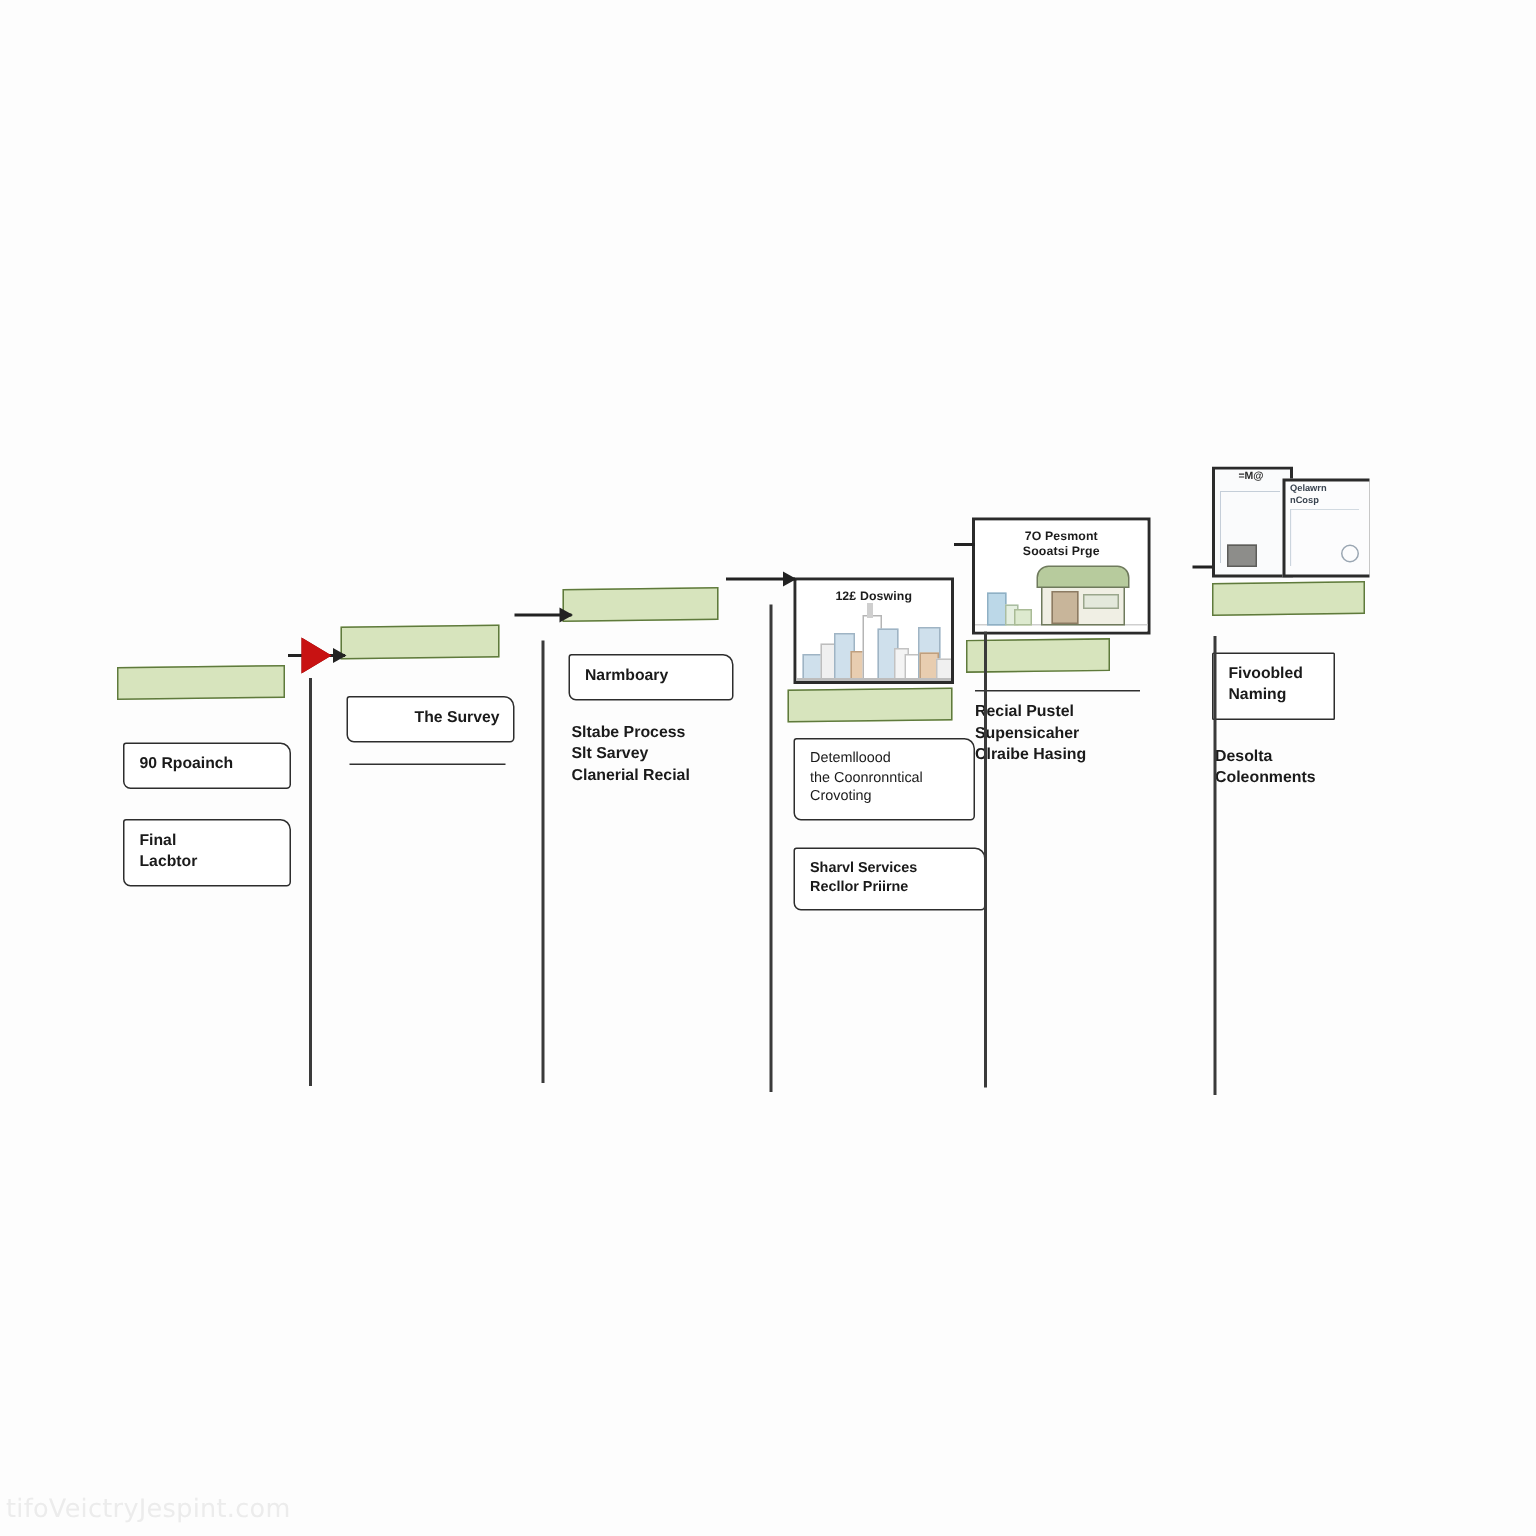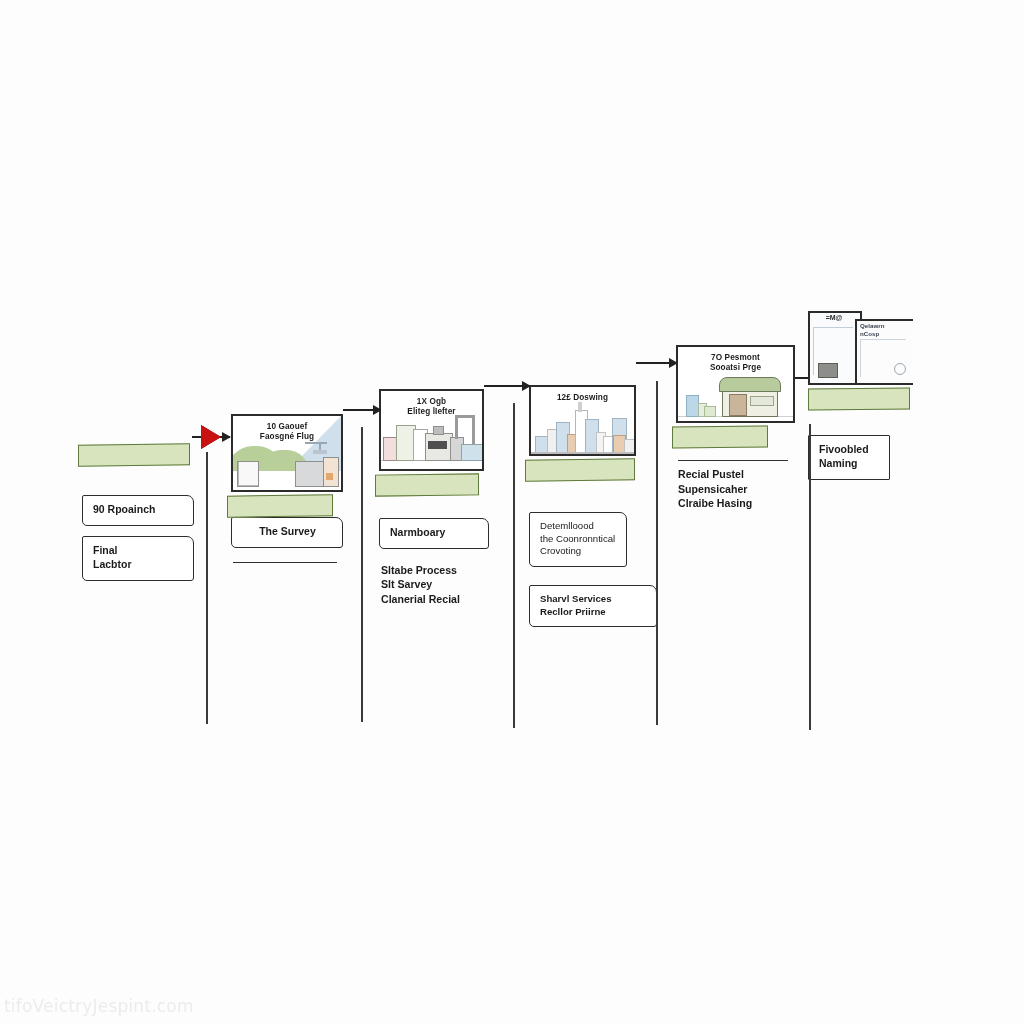--- a/index.html
+++ b/index.html
@@ -109,75 +109,32 @@
 </style>
 </head>
 <body>
 
 <div id="canvas">
 
   <div class="stage" style="left:82px;top:441px;">
     <div class="plinth"></div>
 
     <div class="lbox b" style="margin-top:29px;width:112px;">90 Rpoainch</div>
-    <div class="lbox b" style="margin-top:10px;width:112px;">Final
+    <div class="lbox b" style="margin-top:20px;width:112px;">Final
 Lacbtor</div>
   </div>
 
   <div class="stage" style="left:231px;top:414px;">
-    <div class="thumb" style="width:112px;height:78px;">
-      <div class="art">
-        <div class="sky" style="background:#ffffff;"></div>
-
-        <div class="bld" style="right:0;top:0;width:0;height:0;border-bottom:78px solid #cfe0ec;border-left:76px solid transparent;"></div>
-
-        <div class="bld" style="left:-6px;bottom:18px;width:56px;height:26px;background:#b9cf9a;border-radius:28px 28px 0 0;"></div>
-        <div class="bld" style="left:26px;bottom:18px;width:50px;height:22px;background:#b9cf9a;border-radius:25px 25px 0 0;"></div>
-        <div class="ground" style="height:19px;background:#ffffff;"></div>
-
-        <div class="bld" style="left:4px;bottom:3px;width:20px;height:24px;background:#f8f8f8;border:1.1px solid #8f8f8f;box-shadow:inset 10px 0 0 -9px #b9b9b9, inset 0 -12px 0 -11px #b9b9b9;"></div>
-
-        <div class="bld" style="left:62px;bottom:3px;width:28px;height:24px;background:#d7d9db;border:1.1px solid #8f8f8f;"></div>
-        <div class="bld" style="left:90px;bottom:3px;width:14px;height:28px;background:#f2e3d2;border:1.1px solid #8f8f8f;"></div>
-        <div class="bld" style="left:93px;bottom:10px;width:7px;height:7px;background:#e2a86b;"></div>
-
-        <div class="bld" style="right:14px;top:26px;width:22px;height:2px;background:#9aa6b2;"></div>
-        <div class="bld" style="right:20px;top:26px;width:2px;height:9px;background:#9aa6b2;"></div>
-        <div class="bld" style="right:14px;top:34px;width:14px;height:4px;background:#b9c4cf;"></div>
-      </div>
-      <div class="thumb-cap">10 Gaouef
-Faosgné Flug</div>
-    </div>
     <div class="plinth" style="width:106px;"></div>
 
-    <div class="lbox b" style="width:112px;text-align:center;">The Survey</div>
+    <div class="lbox b" style="margin-top:25px;width:112px;text-align:right;">The Survey</div>
     <div class="rule" style="width:104px;margin-top:14px;"></div>
   </div>
 
   <div class="stage" style="left:379px;top:389px;">
-    <div class="thumb" style="width:105px;height:82px;">
-      <div class="art">
-        <div class="sky"></div>
-        <div class="ground" style="height:8px;background:#ffffff;border-top:1px solid #cfcfcf;"></div>
-        <div class="bld" style="left:2px;bottom:8px;width:15px;height:22px;background:#f3dede;border:1px solid #9b8a8a;"></div>
-        <div class="bld" style="left:15px;bottom:8px;width:18px;height:34px;background:#eef2e6;border:1px solid #98a18c;"></div>
-        <div class="bld" style="left:32px;bottom:8px;width:13px;height:30px;background:#ffffff;border:1px solid #a6a6a6;"></div>
-        <div class="bld" style="left:44px;bottom:8px;width:26px;height:26px;background:#e9e9e4;border:1px solid #8f8f8f;"></div>
-        <div class="bld" style="left:47px;bottom:20px;width:19px;height:8px;background:#4f4f4f;"></div>
-        <div class="bld" style="left:69px;bottom:8px;width:12px;height:22px;background:#d6d6d6;border:1px solid #8f8f8f;"></div>
-        <div class="bld" style="left:80px;bottom:8px;width:20px;height:15px;background:#cfe1ea;border:1px solid #8fa2ad;"></div>
-
-        <div class="bld" style="left:74px;bottom:30px;width:3px;height:22px;background:#9a9a9a;"></div>
-        <div class="bld" style="left:74px;bottom:51px;width:20px;height:3px;background:#9a9a9a;"></div>
-        <div class="bld" style="left:91px;bottom:24px;width:3px;height:28px;background:#9a9a9a;"></div>
-        <div class="bld" style="left:52px;bottom:34px;width:9px;height:7px;background:#bdbdbd;border:1px solid #8f8f8f;"></div>
-      </div>
-      <div class="thumb-cap">1X Ogb
-Eliteg lIefter</div>
-    </div>
     <div class="plinth" style="width:104px;"></div>
 
     <div class="lbox b" style="margin-top:22px;width:110px;">Narmboary</div>
     <div class="plain b" style="margin-top:14px;">Sltabe Process
 Slt Sarvey
 Clanerial Recial</div>
   </div>
 
   <div class="stage" style="left:529px;top:385px;">
     <div class="thumb" style="width:107px;height:71px;">
@@ -194,28 +151,28 @@
         <div class="bld" style="left:72px;bottom:0;width:11px;height:16px;background:#ffffff;border:1px solid #c2c2c2;"></div>
         <div class="bld" style="left:81px;bottom:0;width:13px;height:34px;background:#cfe0ec;border:1px solid #9fb4c4;"></div>
         <div class="bld" style="left:82px;bottom:0;width:11px;height:17px;background:#e8cdb0;border:1px solid #bf9f7e;"></div>
         <div class="bld" style="left:93px;bottom:0;width:9px;height:13px;background:#f0f0f0;border:1px solid #c2c2c2;"></div>
         <div class="ground" style="height:2px;background:#bdbdbd;"></div>
       </div>
       <div class="thumb-cap">12£ Doswing</div>
     </div>
     <div class="plinth" style="width:110px;"></div>
 
-    <div class="lbox sm" style="margin-top:31px;width:98px;">Detemlloood
+    <div class="lbox sm" style="margin-top:11px;width:121px;">Detemlloood
 the Coonronntical
 Crovoting</div>
     <div class="lbox b sm" style="margin-top:18px;width:128px;">Sharvl Services
 Recllor Priirne</div>
   </div>
 
-  <div class="stage" style="left:676px;top:345px;">
+  <div class="stage" style="left:648px;top:345px;">
     <div class="thumb" style="width:119px;height:78px;">
       <div class="art">
         <div class="sky"></div>
         <div class="ground" style="height:4px;background:#ffffff;border-top:1px solid #cfcfcf;"></div>
         <div class="bld" style="left:8px;bottom:4px;width:11px;height:20px;background:#bcd8e8;border:1px solid #8fb0c4;"></div>
         <div class="bld" style="left:20px;bottom:4px;width:7px;height:12px;background:#e5efe0;border:1px solid #aabda2;"></div>
         <div class="bld" style="left:26px;bottom:4px;width:10px;height:9px;background:#ddeacf;border:1px solid #a9bb96;"></div>
 
         <div class="bld" style="left:44px;bottom:4px;width:54px;height:26px;background:#f0efe4;border:1.2px solid #6f7a5d;"></div>
         <div class="bld" style="left:41px;bottom:29px;width:60px;height:13px;background:#b7cb9d;border:1.2px solid #6f7a5d;border-radius:8px 8px 0 0;"></div>
@@ -260,20 +217,22 @@
         <div class="bld" style="left:86px;top:52px;width:10px;height:10px;border:1px solid #9aa6b2;border-radius:50%;"></div>
         <div style="position:absolute;left:4px;top:3px;width:44px;text-align:center;font-size:7px;font-weight:bold;color:#2a2a2a;">=M@</div>
         <div style="position:absolute;left:52px;top:11px;width:48px;font-size:6.2px;font-weight:bold;color:#3a4450;line-height:1.3;white-space:pre-line;">Qelawrn
 nCosp</div>
       </div>
     </div>
     <div class="plinth" style="width:102px;margin-top:2px;margin-left:0;"></div>
 
     <div class="lbox b" style="margin-top:25px;width:82px;border-radius:1px;">Fivoobled
 Naming</div>
+    <div class="plain b" style="margin-top:17px;">Desolta
+Coleonments</div>
   </div>
 
   <div>
     <div class="conn" style="left:192px;top:436px;width:38px;"></div>
     <div class="redhead" style="left:201px;top:425px;"></div>
   </div>
   <div class="conn" style="left:343px;top:409px;width:38px;"></div>
   <div class="conn" style="left:484px;top:385px;width:46px;"></div>
   <div class="conn" style="left:636px;top:362px;width:41px;"></div>
   <div class="conn" style="left:795px;top:377px;width:38px;"></div>

